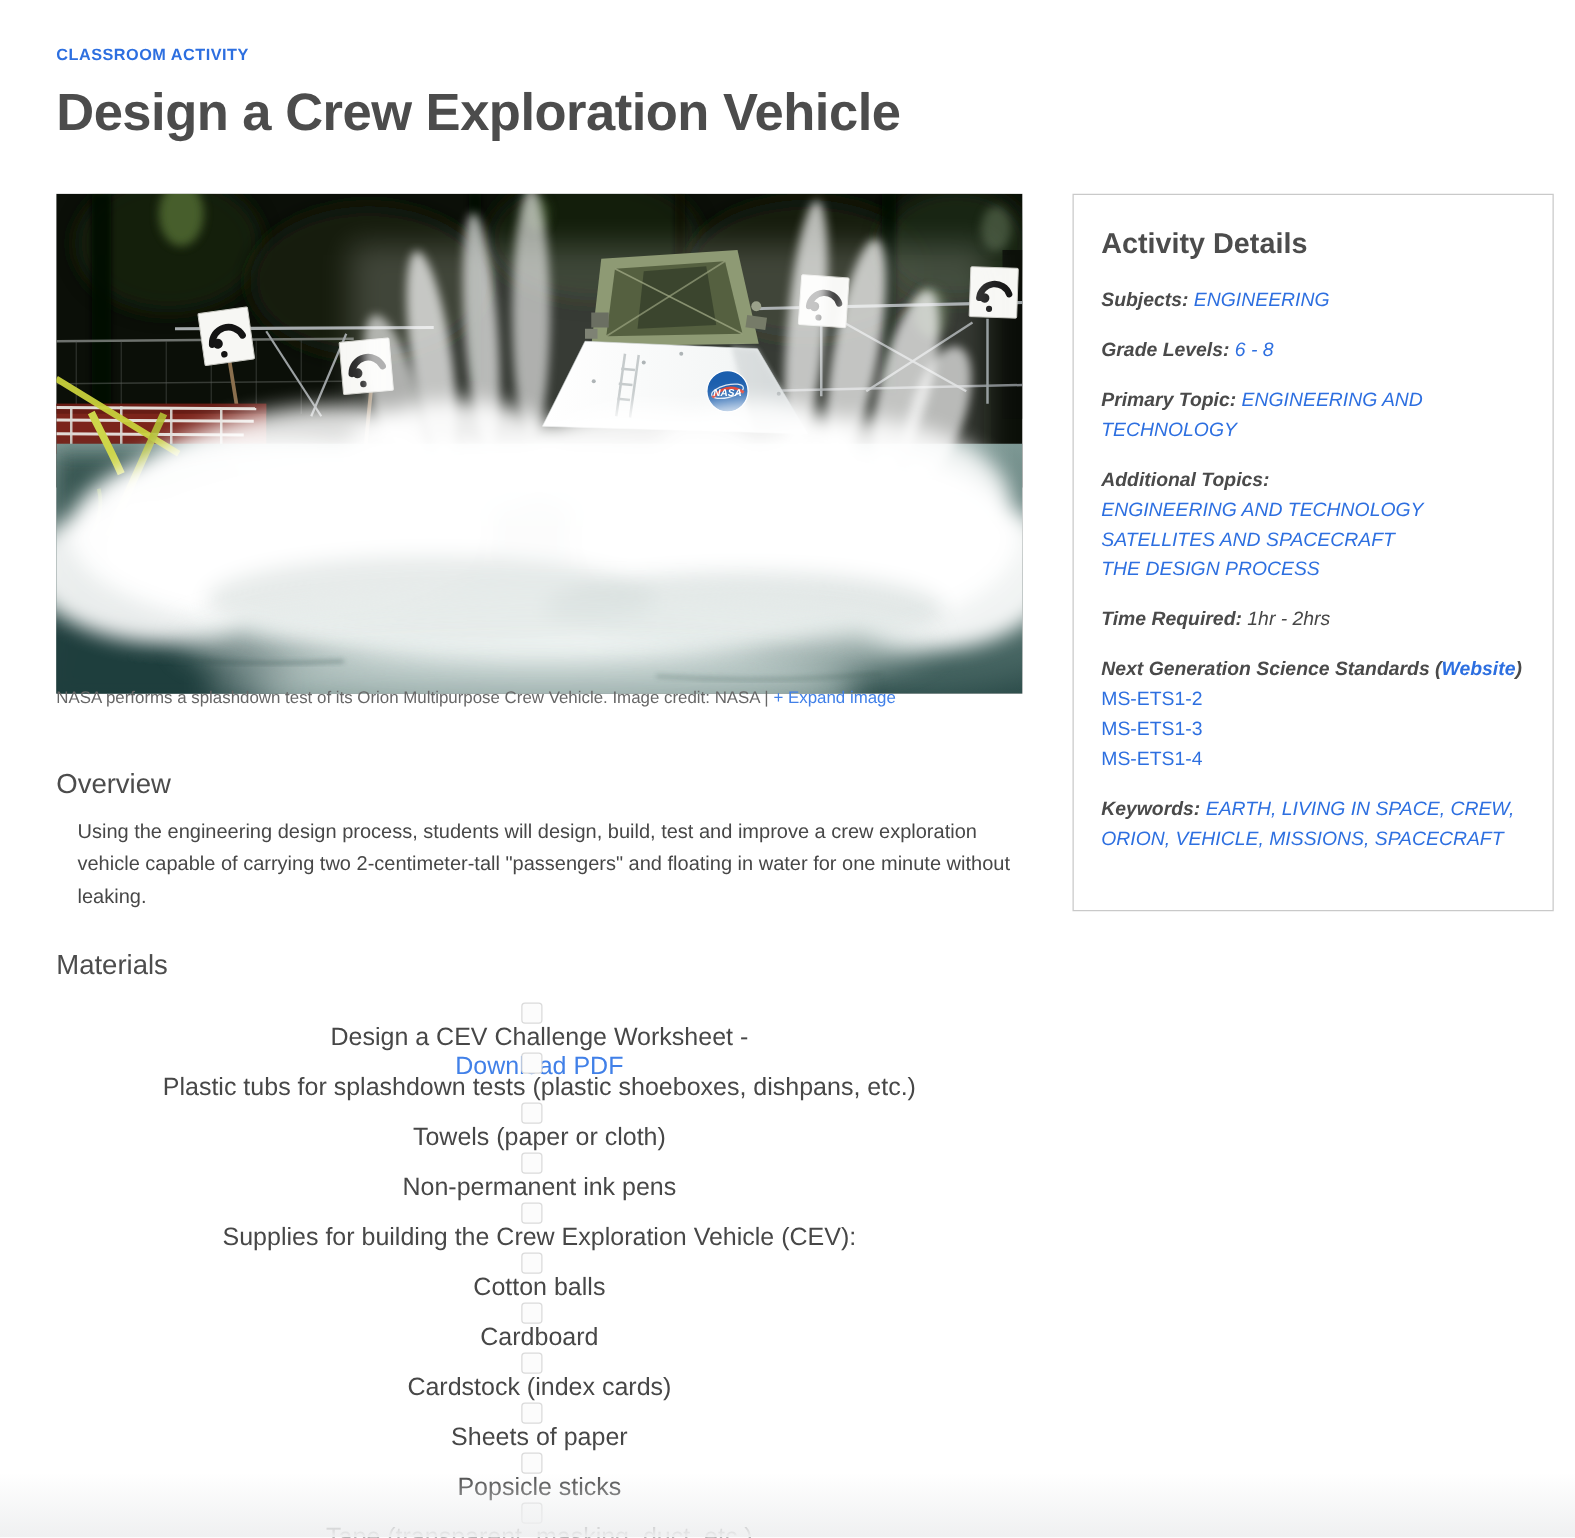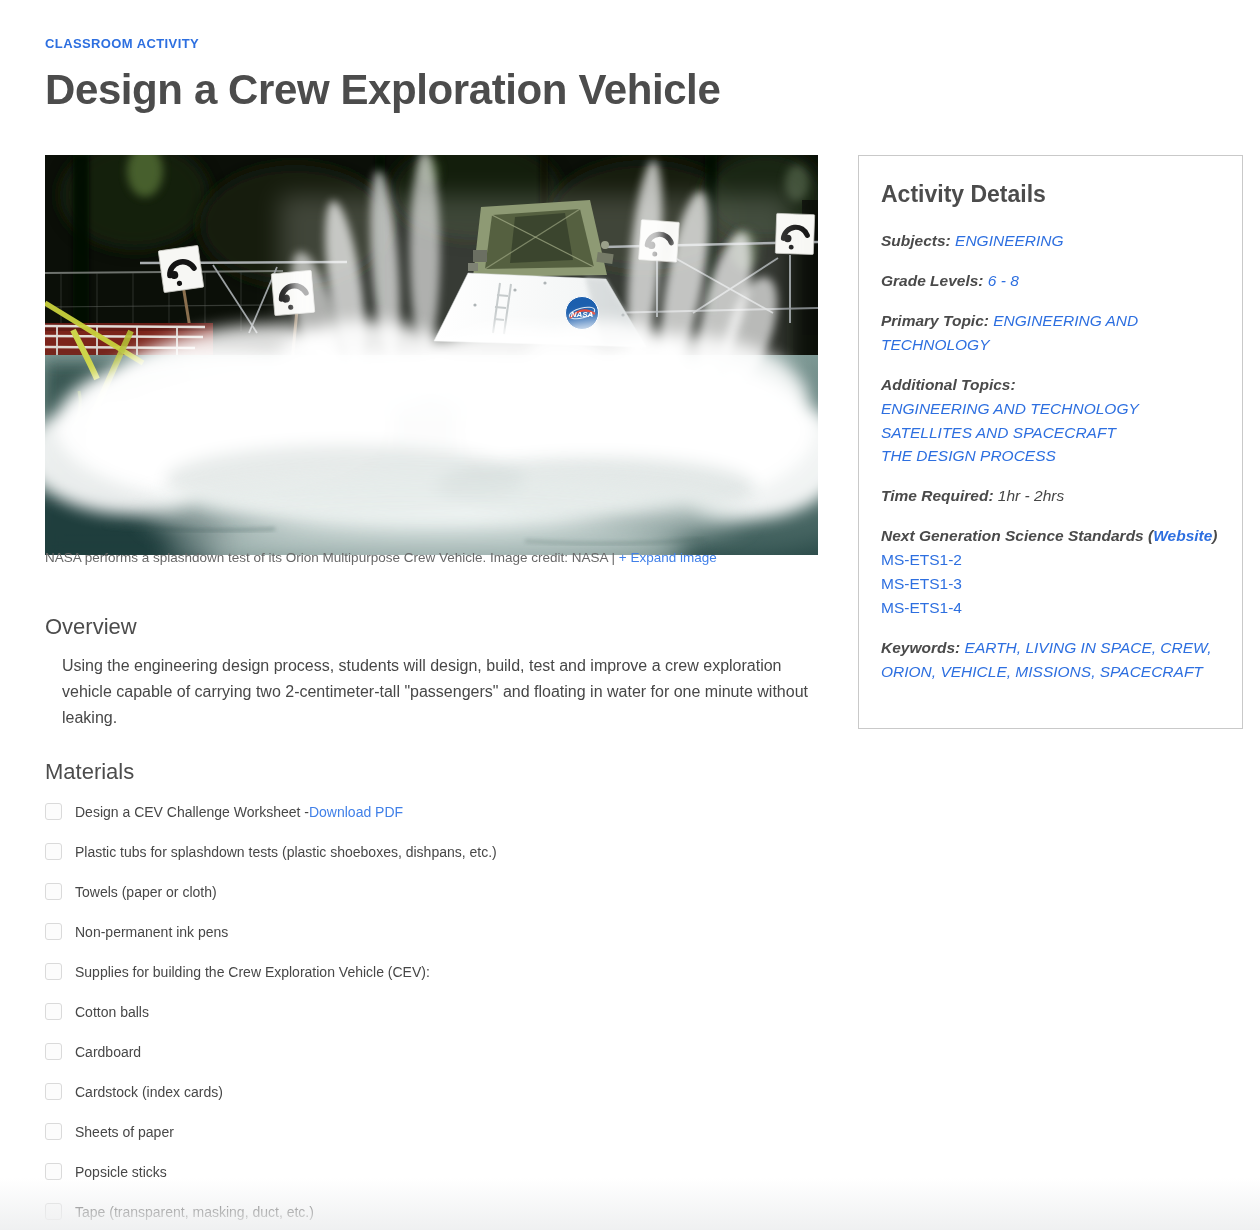--- a/index.html
+++ b/index.html
@@ -30,21 +30,21 @@
   .caption{position:absolute;left:45px;top:550px;width:773px;font-size:13.5px;color:var(--caption);}
   .caption a{color:var(--link);text-decoration:none;cursor:pointer;}
   h2.sec{position:absolute;left:45px;margin:0;font-size:22px;font-weight:normal;color:var(--heading);}
   #overview-heading{top:614px;}
   p.overview{
     position:absolute;left:62px;top:653px;width:758px;margin:0;
     font-size:16px;line-height:26px;color:var(--text);
   }
   #materials-heading{top:759px;}
   ul.mat-list{position:absolute;left:45px;top:802px;width:773px;margin:0;padding:0;list-style:none;}
-  ul.mat-list li{display:flex;align-items:flex-end;height:18px;margin-bottom:22px;font-size:14px;color:var(--text);}
+  ul.mat-list li{display:flex;align-items:center;height:18px;margin-bottom:22px;font-size:20px;color:var(--text);flex-direction:column;}
   .checkbox{
     width:17px;height:17px;flex:0 0 17px;margin-right:13px;
     border:1px solid #dadada;border-radius:3px;background:#fcfcfc;cursor:pointer;
   }
   ul.mat-list a{color:var(--link);text-decoration:none;cursor:pointer;white-space:pre;}
   
   aside.sidebar{
     position:absolute;left:858px;top:155px;width:385px;
     border:1px solid var(--border);background:#fff;
     padding:25px 22px 28px 22px;

